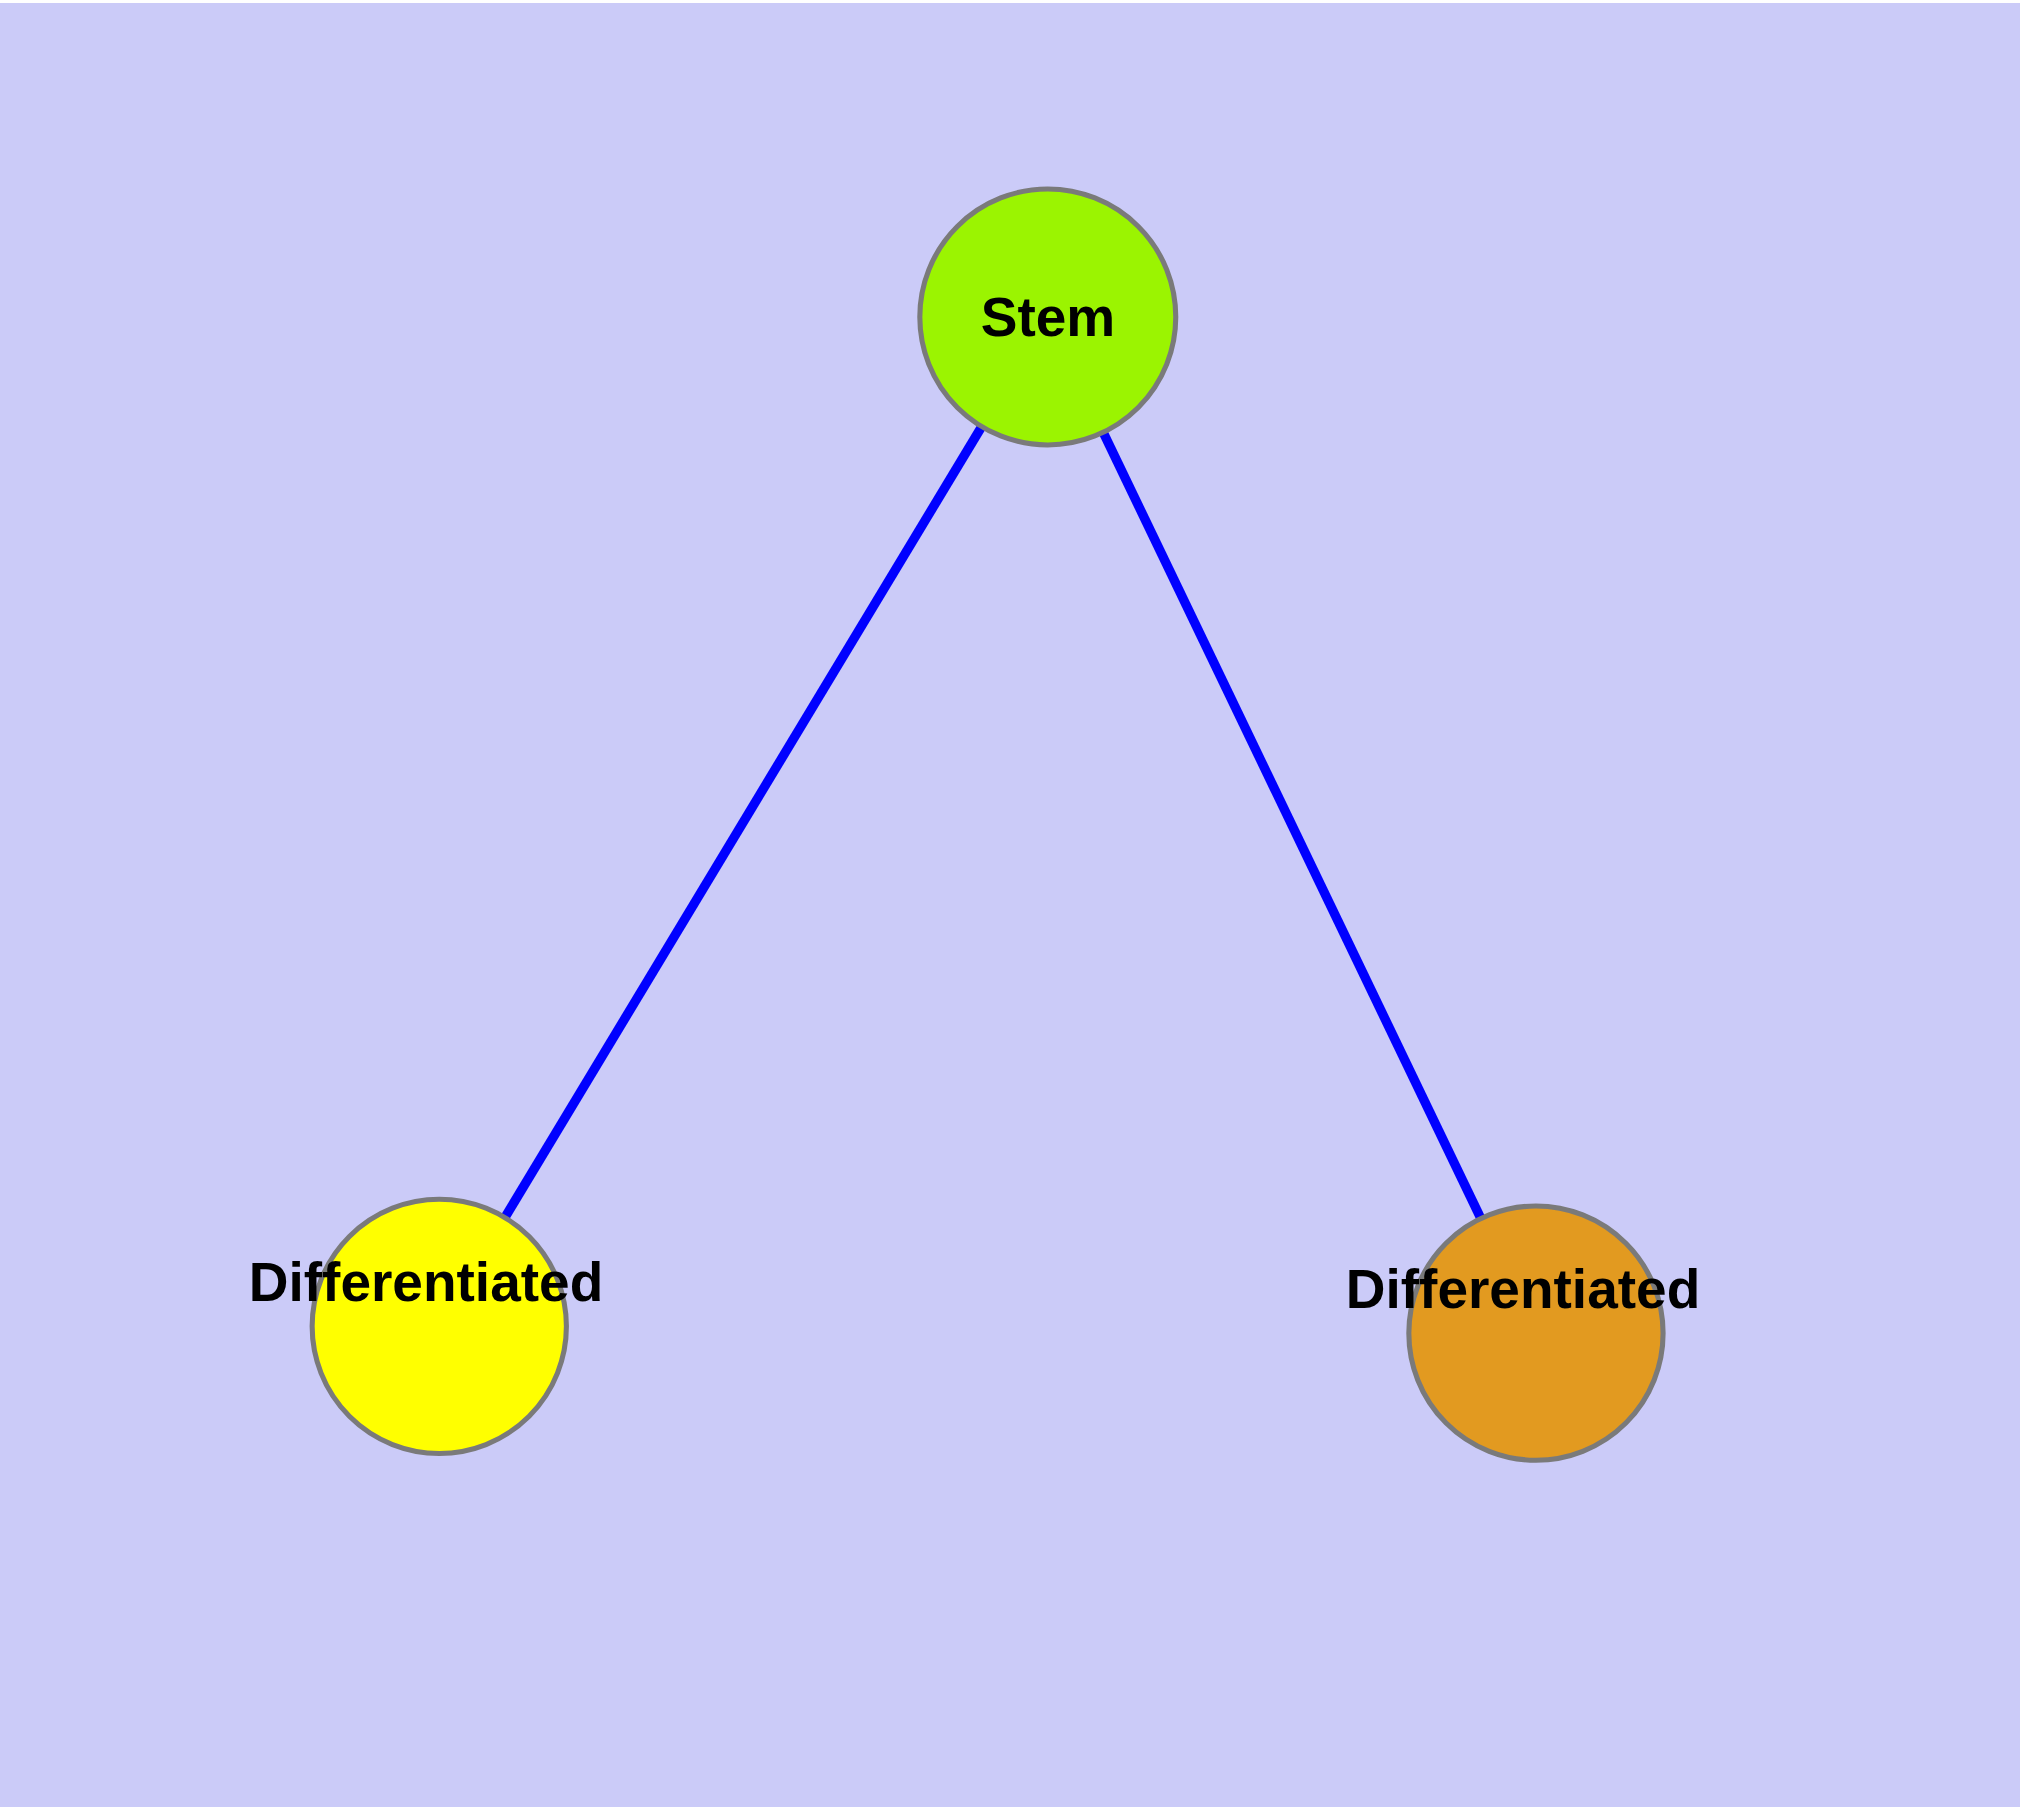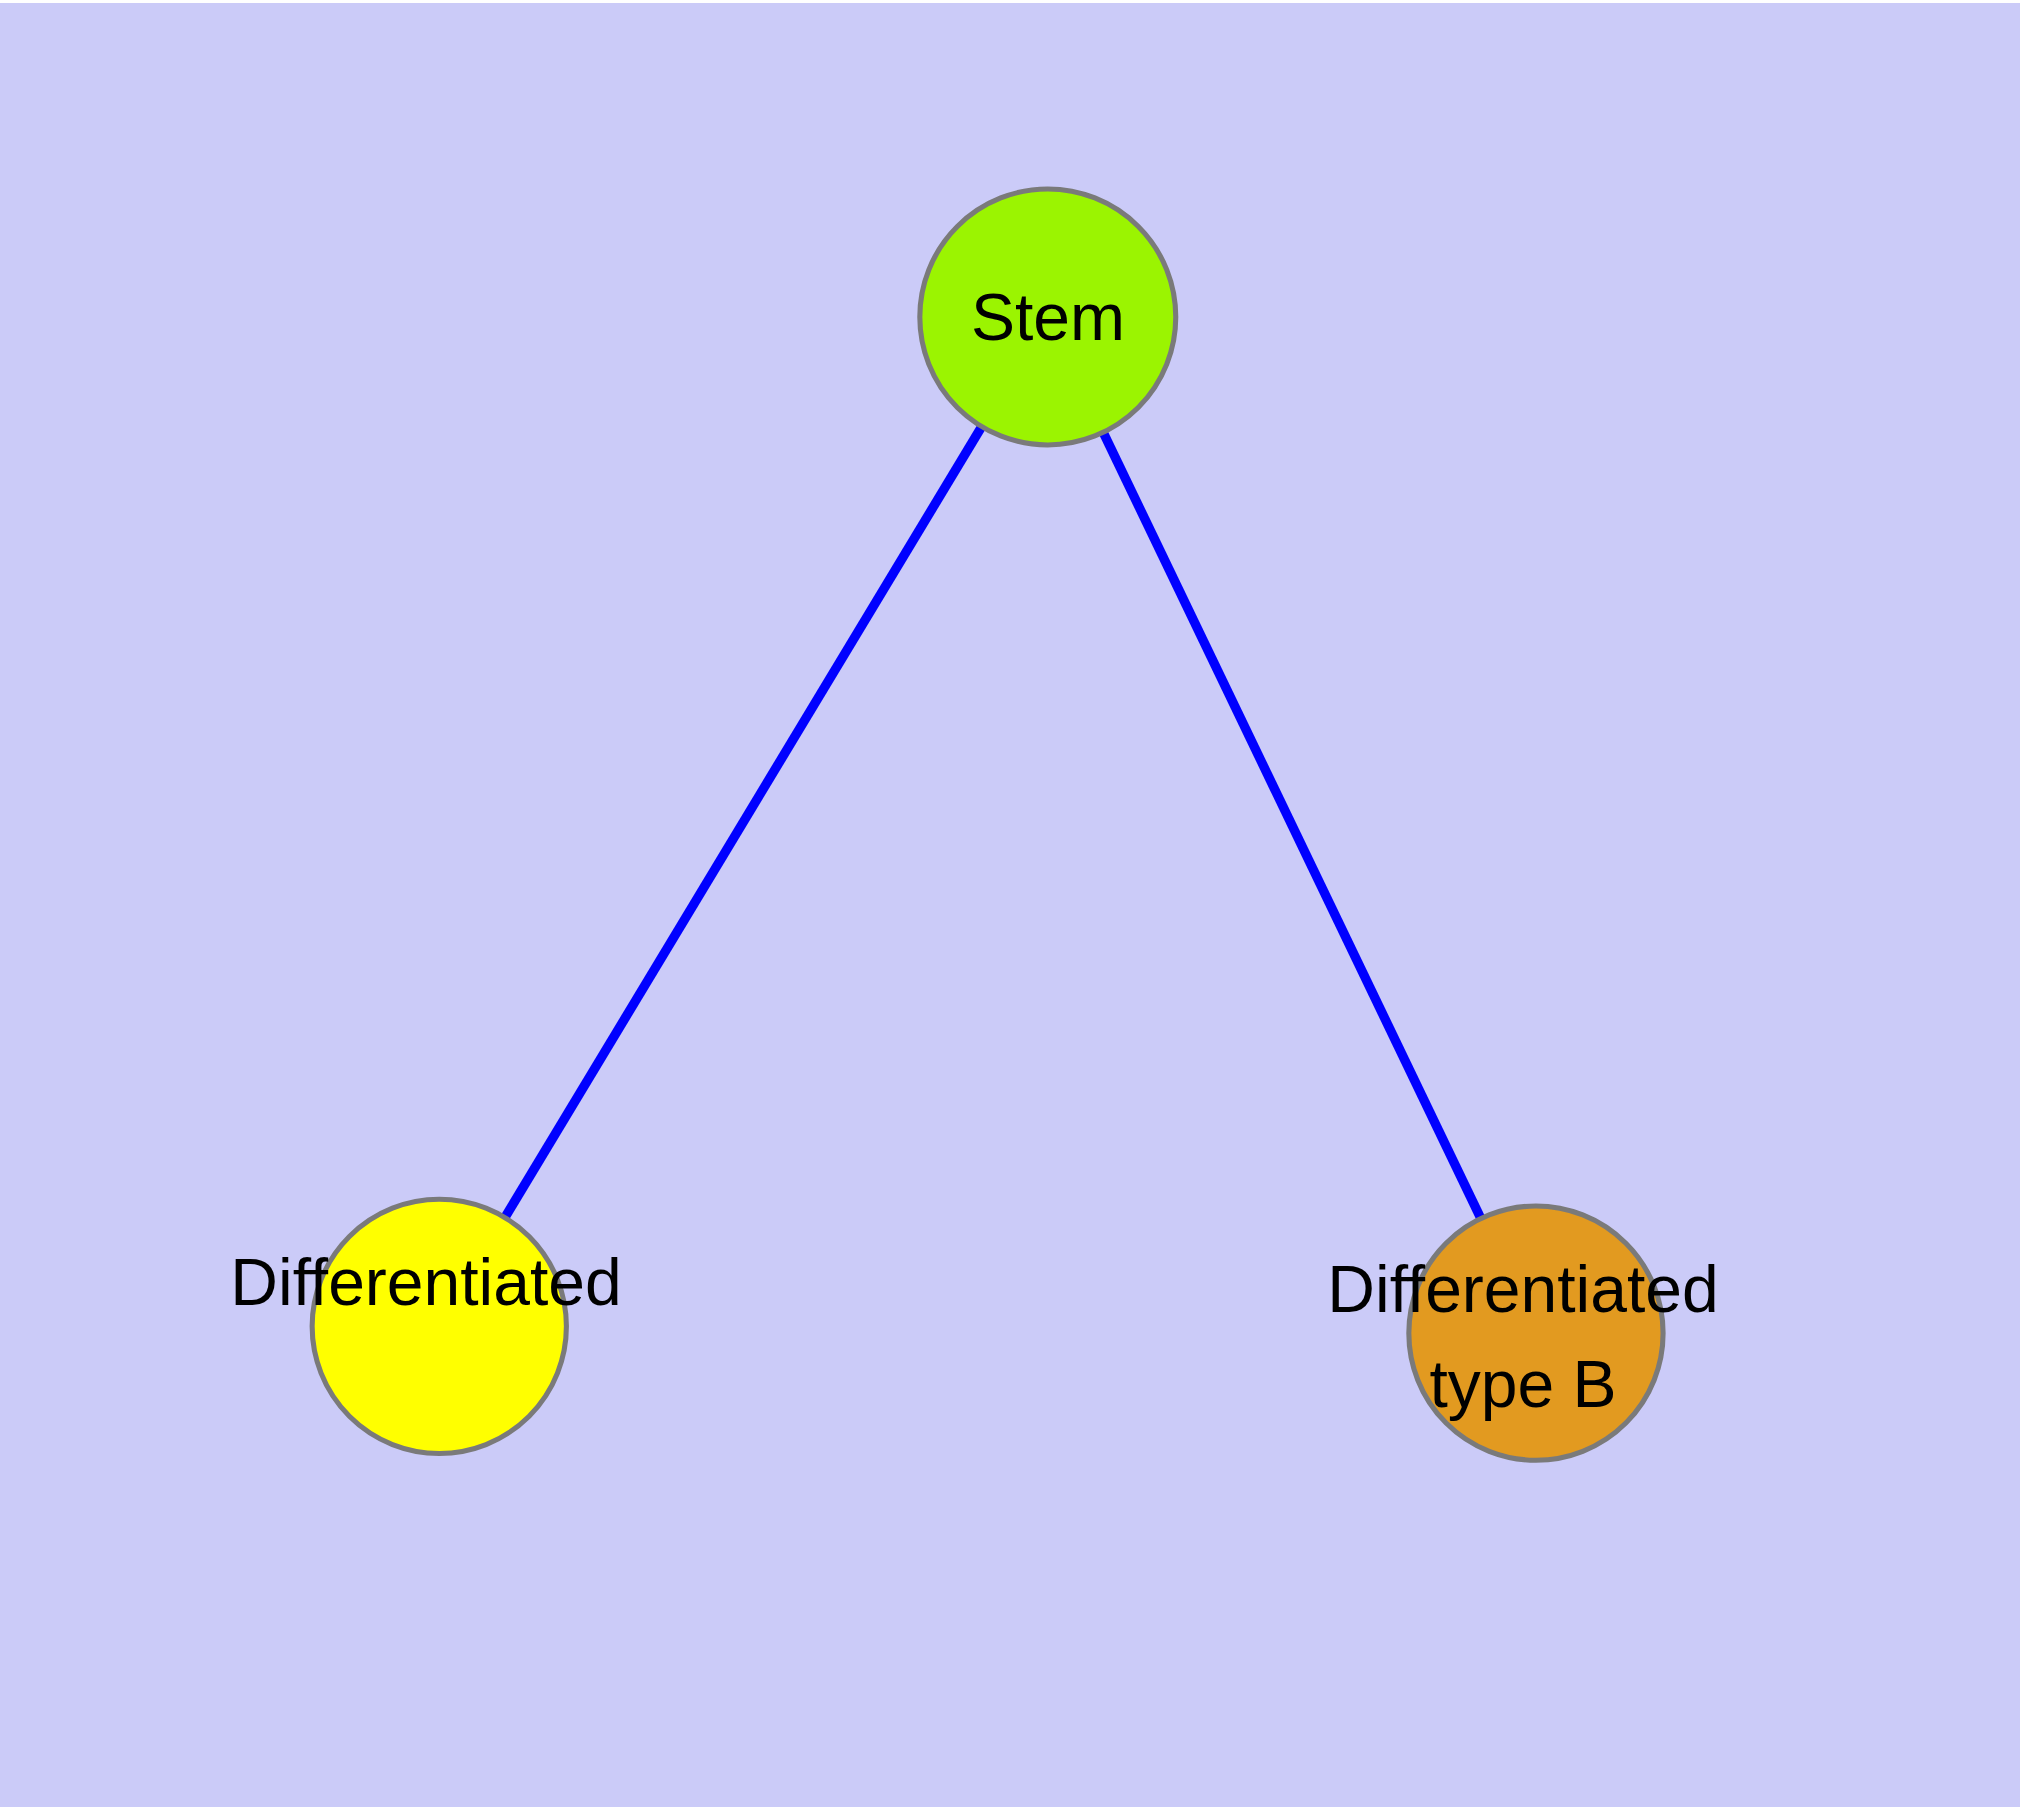--- a/index.html
+++ b/index.html
@@ -37,25 +37,25 @@
     stroke: var(--edge, #0000ff);
     stroke-width: 11px;
   }
   .node-circle {
     stroke: var(--node-frame, #7a7a7a);
     stroke-width: 6px;
   }
   .node-label {
     position: absolute;
     transform: translateX(-50%);
-    font-weight: normal;
-    font-size: 66px;
+    font-weight: bold;
+    font-size: 55px;
     line-height: 95px;
     color: var(--label, #000000);
-    text-align: center;
+    text-align: right;
     white-space: nowrap;
   }
 </style>
 </head>
 <body>
 
 <div class="page">
   <div class="panel"></div>
 
   <svg class="graph-svg" viewBox="0 0 2384 2138">
@@ -67,16 +67,15 @@
   </svg>
 
   <div class="node-label" style="left:1048px; top:270px;">Stem</div>
 
   <div class="node-label" style="left:426px; top:1235px;">
     <div>Differentiated</div>
   </div>
 
   <div class="node-label" style="left:1523px; top:1242px;">
     <div>Differentiated</div>
-    <div>type B</div>
   </div>
 </div>
 
 
 </body></html>

